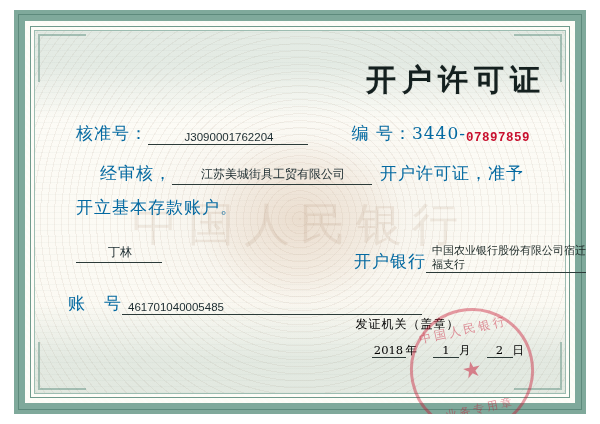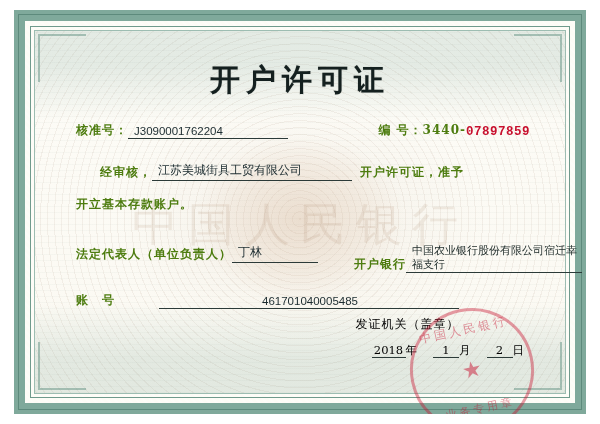--- a/index.html
+++ b/index.html
@@ -89,58 +89,58 @@
   .corner.br { right: 24px; bottom: 24px; border-left: none; border-top: none; }
 
   
   .content {
     position: absolute;
     left: 40px; top: 34px; right: 40px; bottom: 34px;
     color: #1d2a28;
   }
 
   .title {
-    text-align: center;
+    text-align: right;
     font-family: "DejaVu Serif", "Liberation Serif", serif;
     font-weight: bold;
     font-size: 30px;
     letter-spacing: 6px;
     color: #14201f;
     margin-top: 16px;
     text-shadow: 0 0 1px rgba(0,0,0,.25);
   }
 
   .row {
     position: absolute;
     display: flex;
     align-items: flex-end;
     font-size: 12.5px;
     white-space: nowrap;
   }
   .lbl {
     font-family: "DejaVu Serif", "Liberation Serif", serif;
-    font-weight: bold;
-    font-size: 12px;
-    color: #4d7c0f;
+    font-weight: normal;
+    font-size: 17px;
+    color: #0369a1;
     letter-spacing: 1px;
   }
   .val {
     font-family: "Liberation Sans", sans-serif;
     font-size: 11.5px;
     color: #1b2b2f;
     padding: 0 4px 1px 6px;
   }
   .val.serif {
     font-family: "DejaVu Serif", "Liberation Serif", serif;
     font-size: 12px;
   }
   .ul {
     border-bottom: 1px solid #2b3a38;
     display: inline-block;
-    text-align: left;
+    text-align: center;
     box-sizing: border-box;
   }
 
   .red {
     color: #c8102e;
     font-family: Liberation Mono, monospace;
     font-weight: bold;
     font-size: 12.5px;
     letter-spacing: .5px;
   }
@@ -152,21 +152,21 @@
   
   .r-body1 { left: 46px; top: 118px; }
   
   .r-body2 { left: 22px; top: 152px; }
 
   
   .r-legal { left: 22px; top: 200px; }
   .r-bank  { left: 300px; top: 200px; }
 
   
-  .r-acct  { left: 22px; top: 248px; gap: 44px; }
+  .r-acct  { left: 14px; top: 248px; }
 
   .bank-val {
     white-space: normal;
     width: 170px;
     line-height: 1.25;
     font-size: 11px;
     padding-left: 6px;
     border-bottom: 1px solid #2b3a38;
     padding-bottom: 0;
     display: inline-block;
@@ -282,32 +282,31 @@
       <span class="lbl">经审核，</span>
       <span class="val serif ul" style="min-width:200px">江苏美城街具工贸有限公司</span>
       <span class="lbl" style="padding-left:8px">开户许可证，准予</span>
     </div>
 
     <div class="row r-body2">
       <span class="lbl">开立基本存款账户。</span>
     </div>
 
     <div class="row r-legal">
-      <span class="lbl">法定代表人（单位负责人）</span>
       <span class="val serif ul" style="min-width:86px">丁林</span>
     </div>
 
     <div class="row r-bank">
       <span class="lbl">开户银行</span>
       <span class="bank-val">中国农业银行股份有限公司宿迁幸福支行</span>
     </div>
 
     <div class="row r-acct">
       <span class="lbl">账　号</span>
-      <span class="val ul" style="min-width:300px;text-align:center">461701040005485</span>
+      <span class="val ul" style="min-width:300px;text-align:left">461701040005485</span>
     </div>
 
     <div class="issuer">
       <div>发证机关（盖章）</div>
       <div class="issue-date">
         <span class="dl" style="min-width:34px">2018</span><span>年</span><span class="dl">1</span><span>月</span><span class="dl">2</span><span>日</span>
       </div>
     </div>
 
     <div class="seal">

